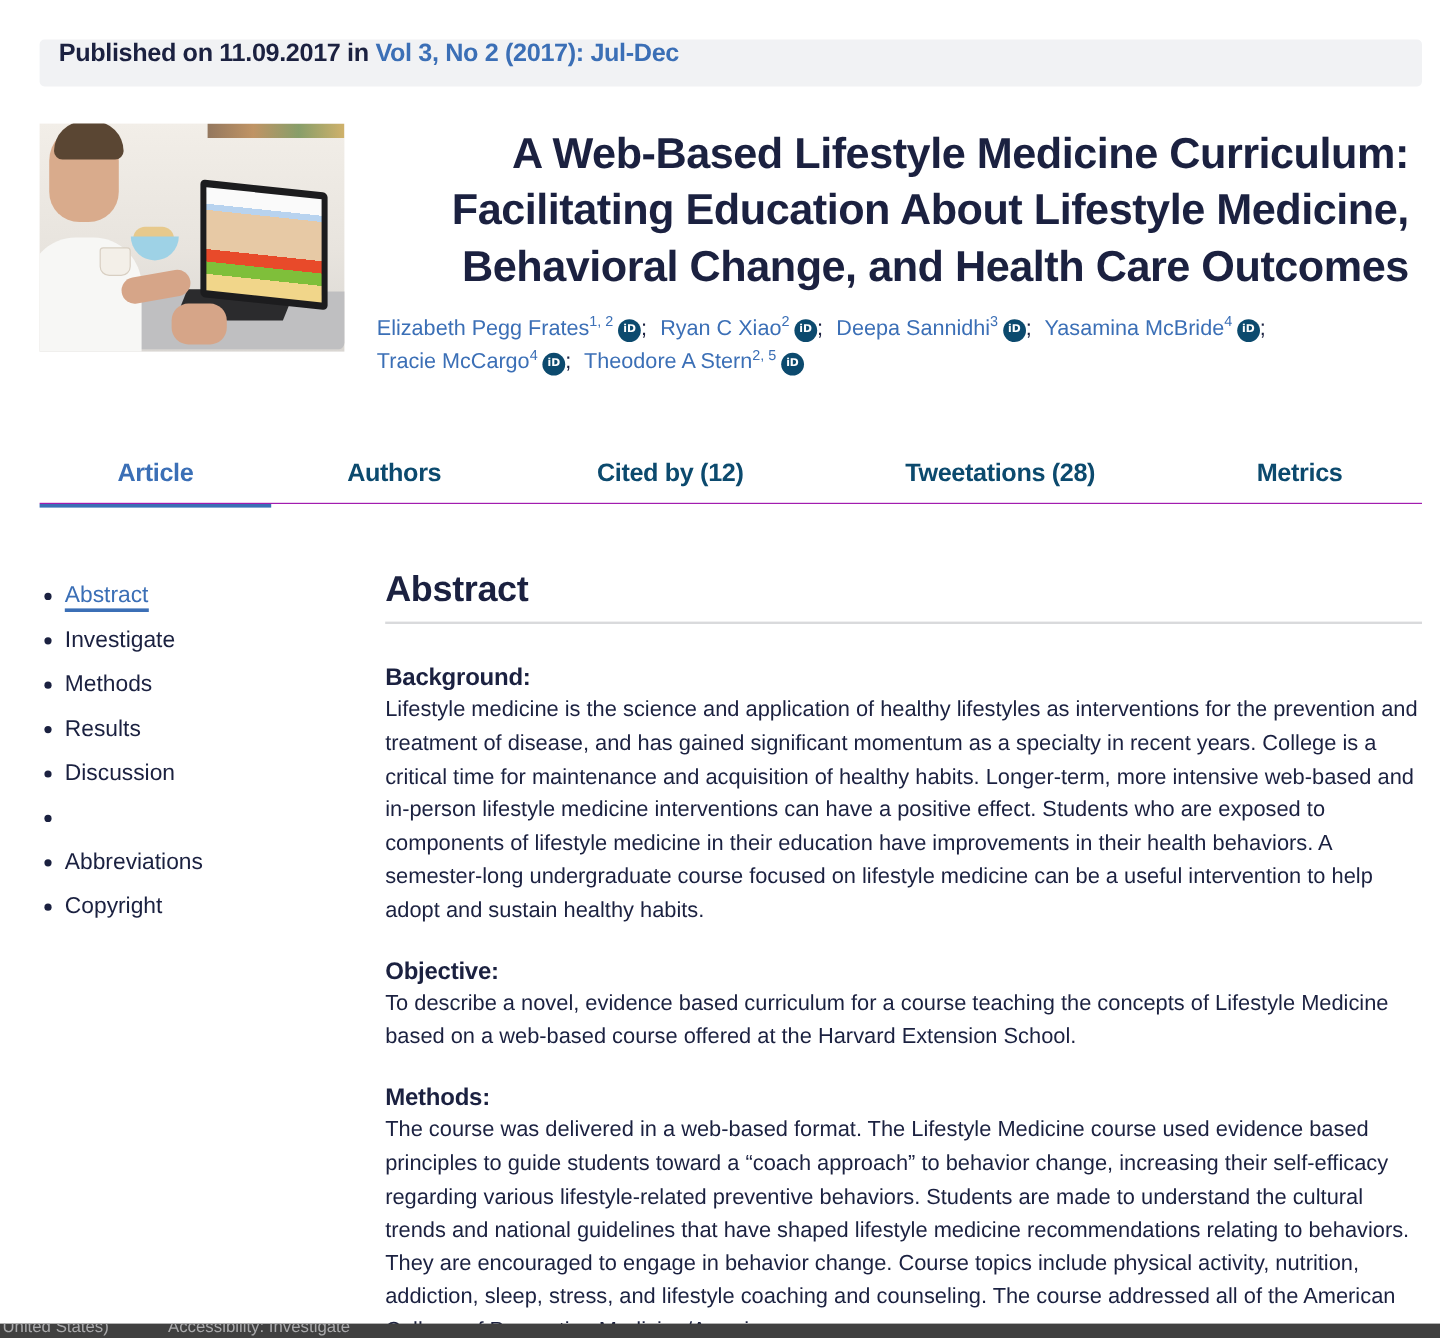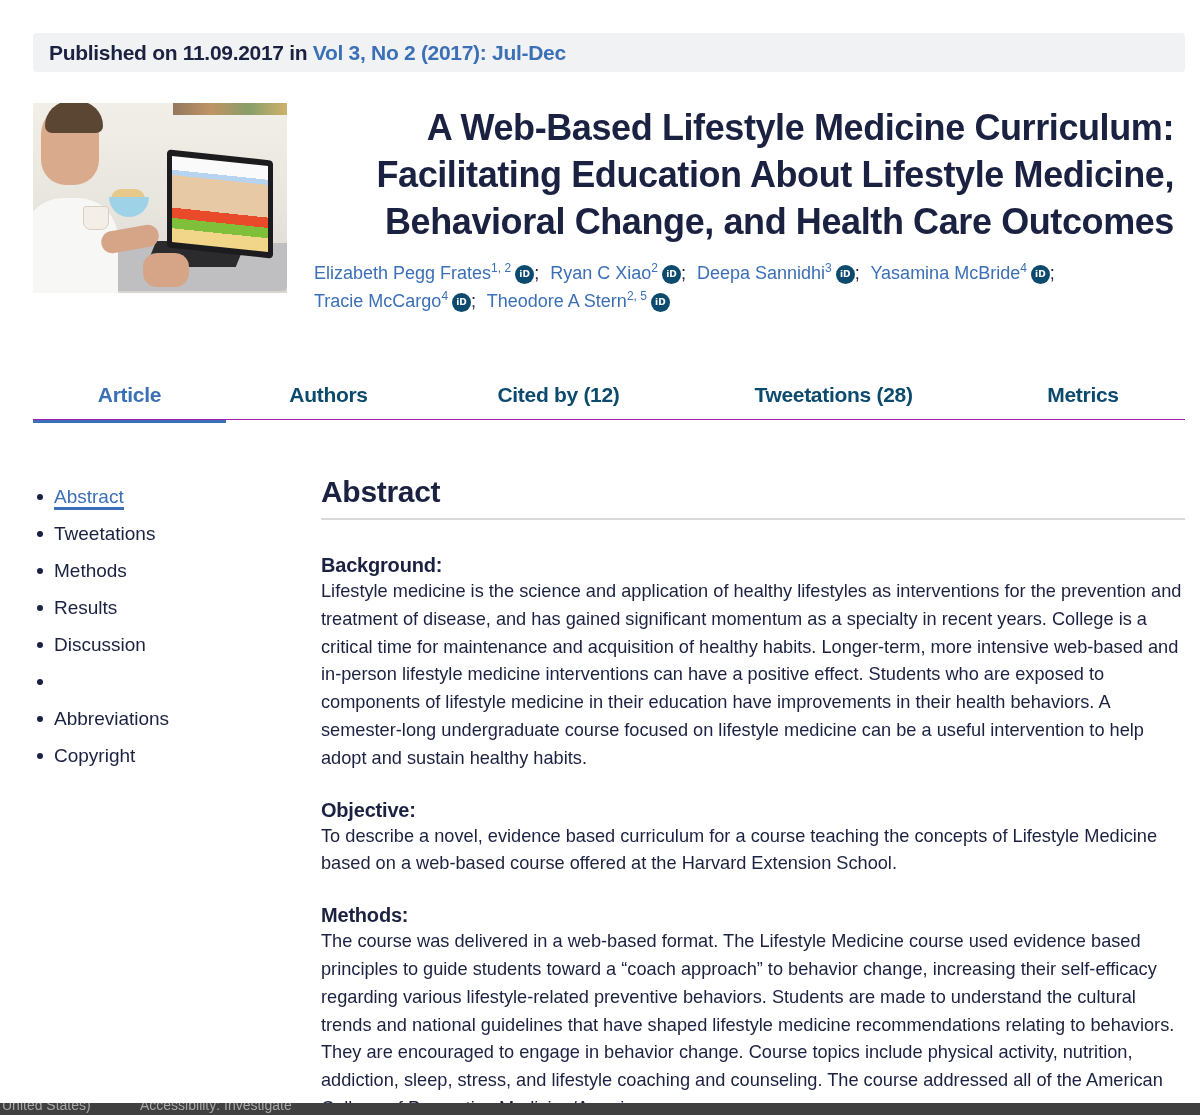--- a/index.html
+++ b/index.html
@@ -2,21 +2,21 @@
 <html><head>
 <meta charset="utf-8">
 <style>
   * { box-sizing: border-box; margin: 0; padding: 0; }
   html, body { width: 1200px; height: 1115px; overflow: hidden; background: #ffffff; }
   body { font-family: "Liberation Sans", "DejaVu Sans", sans-serif; color: #1b2140; position: relative; }
 
   .pub-bar {
     position: absolute; left: 33px; top: 33px; width: 1152px; height: 39px;
     background: #f1f2f4; border-radius: 4px;
-    padding: 0 16px; display: flex; align-items: center;
+    padding: 0 16px; display: flex; 
     font-weight: bold; font-size: 21px; letter-spacing: -0.3px;
   }
   .pub-bar .lbl { color: #1b2140; white-space: pre; }
   .pub-bar a { color: #3b6fb6; text-decoration: none; }
 
   .thumb {
     position: absolute; left: 33px; top: 103px; width: 254px; height: 190px;
     background: linear-gradient(180deg, #f2eee8 0%, #e8e4de 55%, #d9d6d2 100%);
     overflow: hidden;
   }
@@ -158,21 +158,21 @@
 <nav class="tabs">
   <div class="tab tab-0 active">Article</div>
   <div class="tab tab-1">Authors</div>
   <div class="tab tab-2">Cited by (12)</div>
   <div class="tab tab-3">Tweetations (28)</div>
   <div class="tab tab-4">Metrics</div>
 </nav>
 
 <ul class="toc">
   <li class="active"><a href="#">Abstract</a></li>
-  <li><a href="#">Tweetations</a></li>
+  <li><a href="#">Investigate</a></li>
   <li><a href="#">Methods</a></li>
   <li><a href="#">Results</a></li>
   <li><a href="#">Discussion</a></li>
   <li><a href="#"></a></li>
   <li><a href="#">Abbreviations</a></li>
   <li><a href="#">Copyright</a></li>
 </ul>
 
 <main class="abstract">
   <h2>Abstract</h2>

